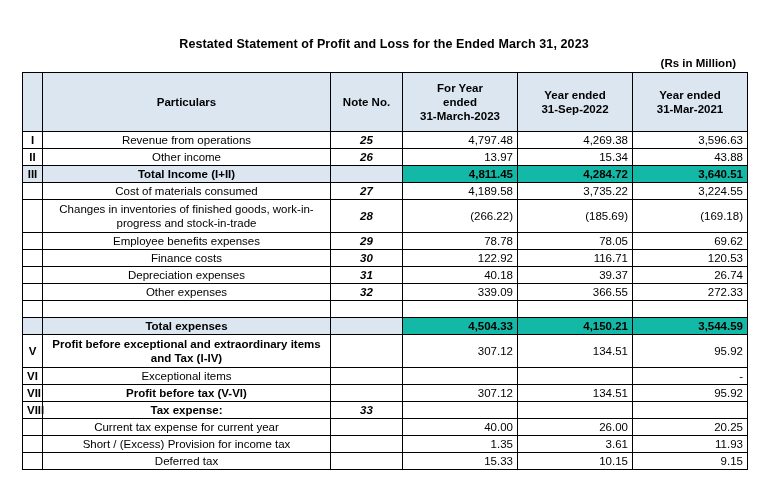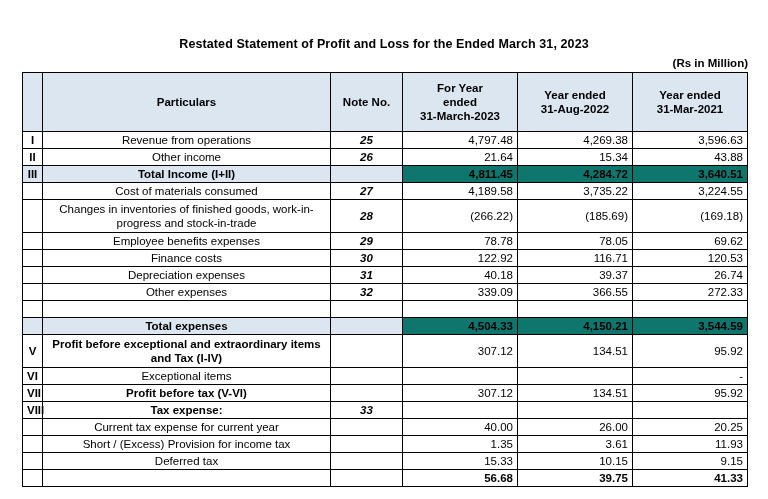--- a/index.html
+++ b/index.html
@@ -27,21 +27,21 @@
     font-weight: bold;
     font-size: 12.5px;
     padding-top: 5px;
     padding-bottom: 6px;
     letter-spacing: 0.1px;
   }
   .units-row {
     text-align: right;
     font-weight: bold;
     font-size: 11.5px;
-    padding-right: 20px;
+    padding-right: 32px;
     padding-bottom: 3px;
   }
   table.fin {
     border-collapse: collapse;
     table-layout: fixed;
     margin-left: 22px;
     width: 726px;
   }
   table.fin td, table.fin th {
     border: 1px solid #000000;
@@ -79,21 +79,21 @@
     text-align: center;
     font-weight: bold;
     font-style: italic;
   }
   td.amt {
     text-align: right;
     padding-right: 9px;
   }
   tr.bold td { font-weight: bold; }
   tr.shade td { background: #dce6f1; }
-  tr.shade-amt td.amt { background: #0f766e; }
+  tr.shade-amt td.amt { background: #14b8a6; }
   td.tall { height: 30px; }
   td.two-line { line-height: 1.2; }
 </style>
 </head>
 <body>
 
 <div class="page">
 
   <div class="doc-title">Restated Statement of Profit and Loss for the Ended March 31, 2023</div>
 
@@ -113,21 +113,21 @@
         <th></th>
         <th class="particulars-h">Particulars</th>
         <th>Note No.</th>
         <th>
           <div>For Year</div>
           <div>ended</div>
           <div>31-March-2023</div>
         </th>
         <th>
           <div>Year ended</div>
-          <div>31-Aug-2022</div>
+          <div>31-Sep-2022</div>
         </th>
         <th>
           <div>Year ended</div>
           <div>31-Mar-2021</div>
         </th>
       </tr>
     </thead>
     <tbody>
 
       <tr>
@@ -136,21 +136,21 @@
         <td class="note">25</td>
         <td class="amt">4,797.48</td>
         <td class="amt">4,269.38</td>
         <td class="amt">3,596.63</td>
       </tr>
 
       <tr>
         <td class="rn">II</td>
         <td class="part">Other income</td>
         <td class="note">26</td>
-        <td class="amt">21.64</td>
+        <td class="amt">13.97</td>
         <td class="amt">15.34</td>
         <td class="amt">43.88</td>
       </tr>
 
       <tr class="bold shade shade-amt">
         <td class="rn">III</td>
         <td class="part">Total Income (I+II)</td>
         <td class="note"></td>
         <td class="amt">4,811.45</td>
         <td class="amt">4,284.72</td>
@@ -287,25 +287,17 @@
 
       <tr>
         <td class="rn"></td>
         <td class="part">Deferred tax</td>
         <td class="note"></td>
         <td class="amt">15.33</td>
         <td class="amt">10.15</td>
         <td class="amt">9.15</td>
       </tr>
 
-      <tr class="bold">
-        <td class="rn"></td>
-        <td class="part">&nbsp;</td>
-        <td class="note"></td>
-        <td class="amt">56.68</td>
-        <td class="amt">39.75</td>
-        <td class="amt">41.33</td>
-      </tr>
 
     </tbody>
   </table>
 
 </div>
 
 </body></html>

